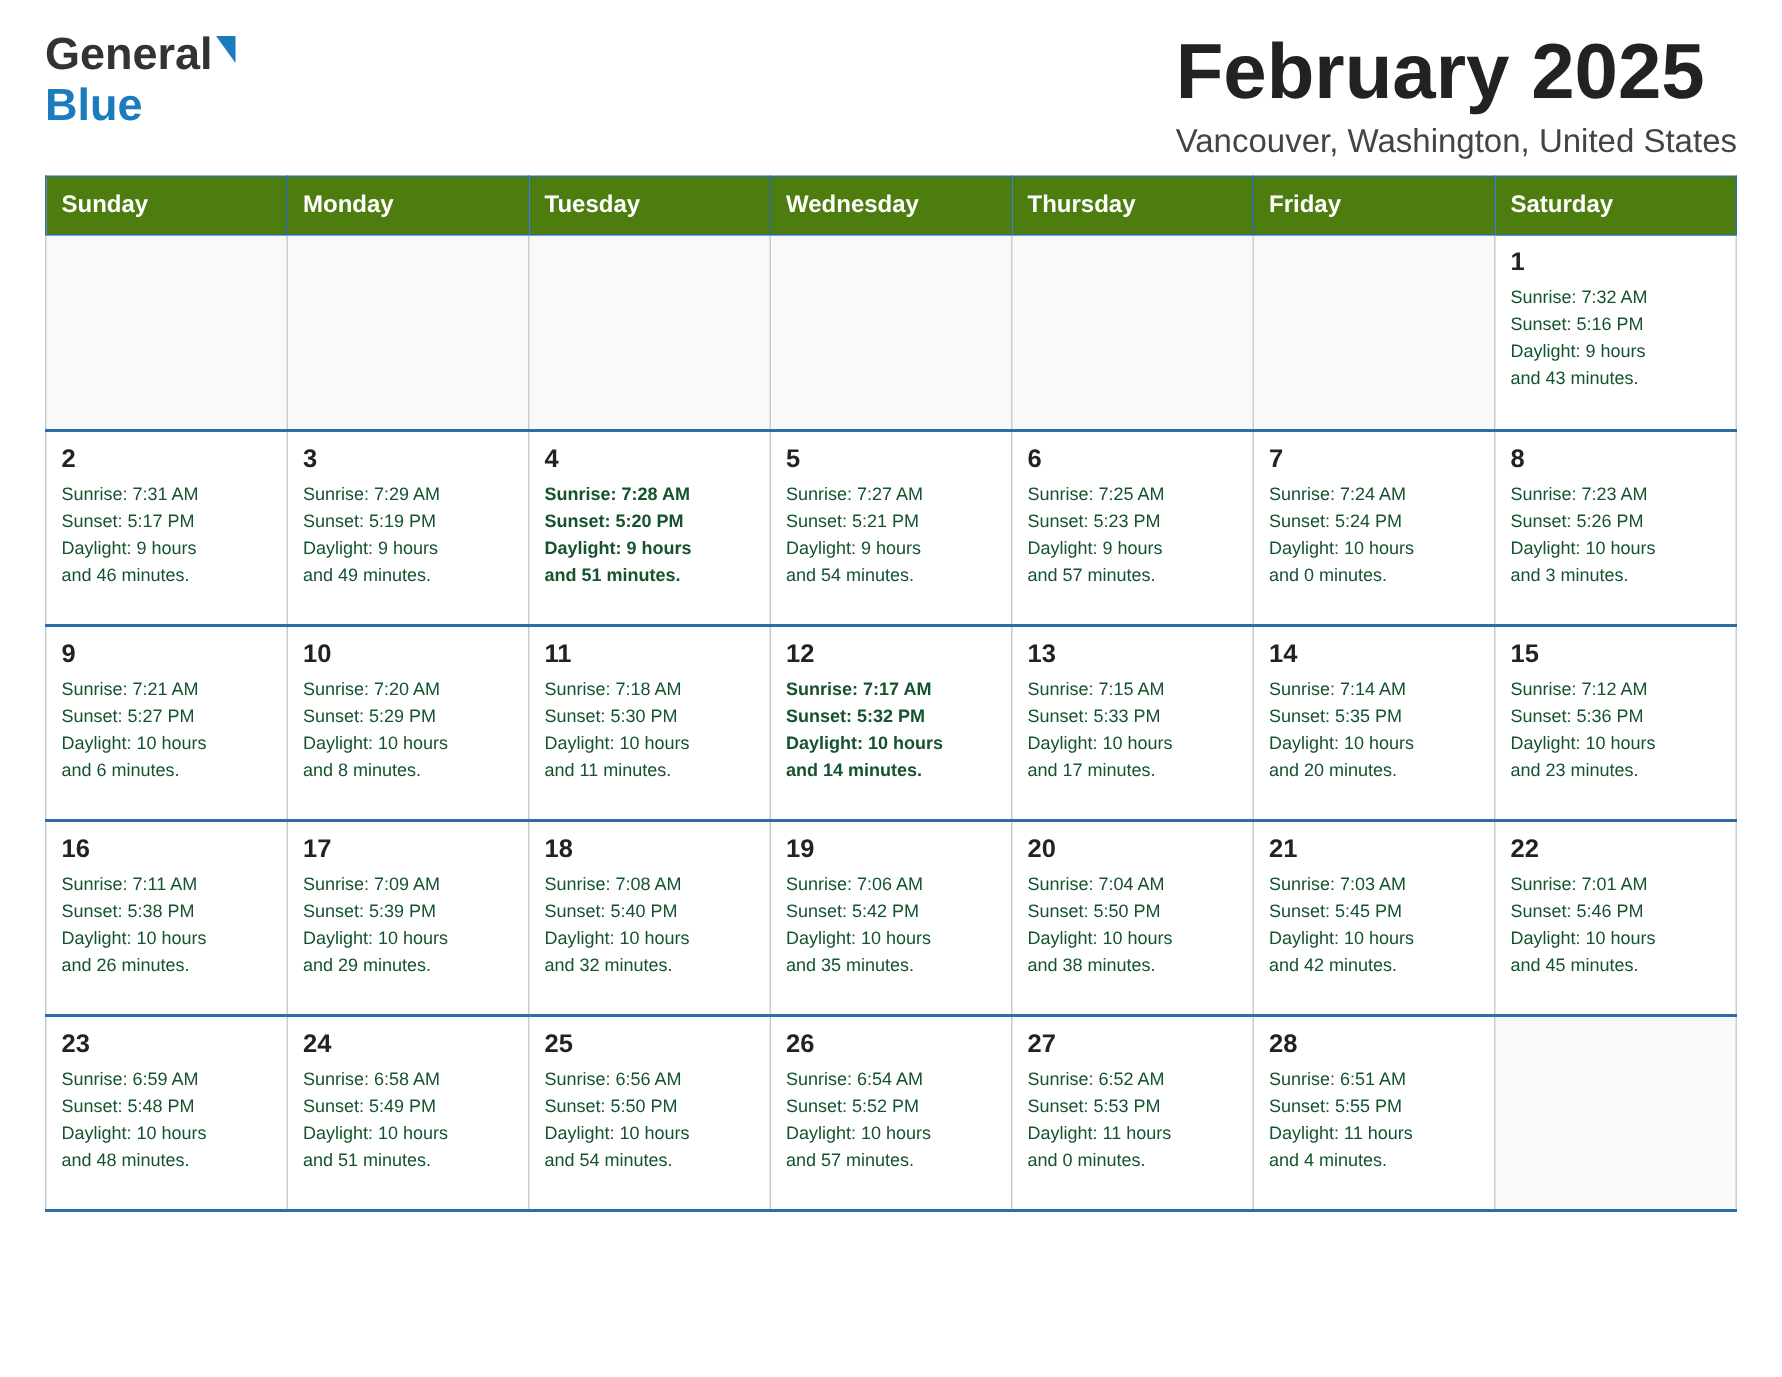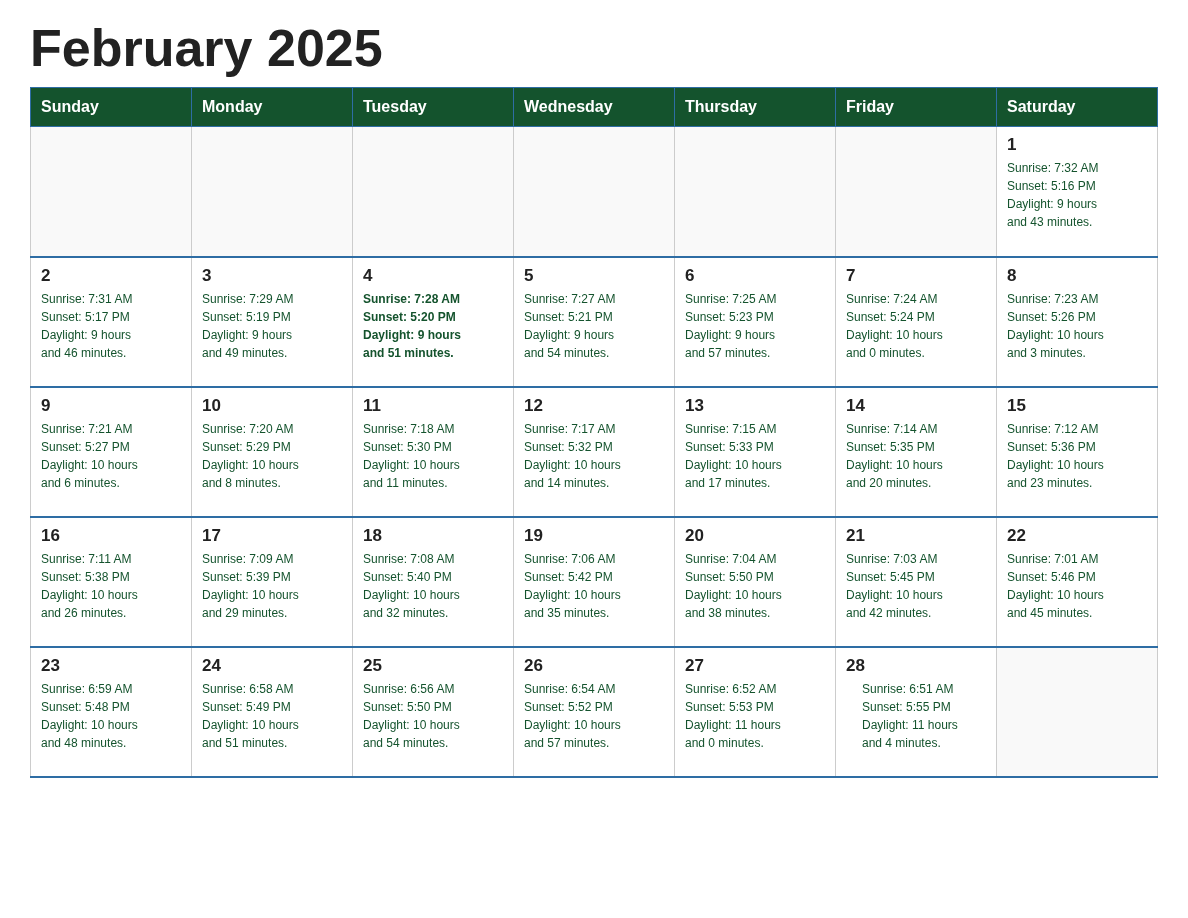--- a/index.html
+++ b/index.html
@@ -34,21 +34,21 @@
       font-size: 22px;
       color: #444;
       margin-top: 4px;
     }
     table {
       width: 100%;
       border-collapse: collapse;
       margin-top: 10px;
     }
     thead th {
-      background-color: #14532d;
+      background-color: #4d7c0f;
       color: #fff;
       font-size: 16px;
       font-weight: bold;
       padding: 10px 10px;
       text-align: left;
       border: 1px solid #2e6da4;
     }
     tbody td {
       vertical-align: top;
       border: 1px solid #ccc;
@@ -99,22 +99,32 @@
       font-size: 30px;
       font-weight: bold;
       color: #1a7bbf;
       margin-left: 0;
     }
   </style>
 </head>
 <body>
 
 <div class="header">
+  <div class="logo">
+    <div class="logo-row">
+      <span class="logo-text-general">General</span>
+        <span class="logo-triangle"></span>
+    </div>
+    <div>
+      <span class="logo-text-blue">Blue</span>
+    </div>
+  </div>
   <div class="title-block">
     <div class="month-title">February 2025</div>
+    <div class="location">Vancouver, Washington, United States</div>
   </div>
 </div>
 
 <table>
   <thead>
     <tr>
     <th>Sunday</th>
         <th>Monday</th>
         <th>Tuesday</th>
         <th>Wednesday</th>
@@ -207,21 +217,21 @@
         </td>
         <td>
           <div class="day-number">11</div>
           <div class="day-info" style="white-space: pre-line;">Sunrise: 7:18 AM
 Sunset: 5:30 PM
 Daylight: 10 hours
 and 11 minutes.</div>
         </td>
         <td>
           <div class="day-number">12</div>
-          <div class="day-info" style="white-space: pre-line;">Sunrise: 7:17 AM
+          <div class="day-info" style="white-space: pre-line; font-weight: bold;">Sunrise: 7:17 AM
 Sunset: 5:32 PM
 Daylight: 10 hours
 and 14 minutes.</div>
         </td>
         <td>
           <div class="day-number">13</div>
           <div class="day-info" style="white-space: pre-line;">Sunrise: 7:15 AM
 Sunset: 5:33 PM
 Daylight: 10 hours
 and 17 minutes.</div>
@@ -323,21 +333,21 @@
         </td>
         <td>
           <div class="day-number">27</div>
           <div class="day-info" style="white-space: pre-line;">Sunrise: 6:52 AM
 Sunset: 5:53 PM
 Daylight: 11 hours
 and 0 minutes.</div>
         </td>
         <td>
           <div class="day-number">28</div>
-          <div class="day-info" style="white-space: pre-line; margin-left: 16px;">Sunrise: 6:51 AM
+          <div class="day-info" style="white-space: pre-line;">Sunrise: 6:51 AM
 Sunset: 5:55 PM
 Daylight: 11 hours
 and 4 minutes.</div>
         </td>
         <td class="empty"></td>
       </tr>
     </tbody>
 </table>
 
 </body></html>

